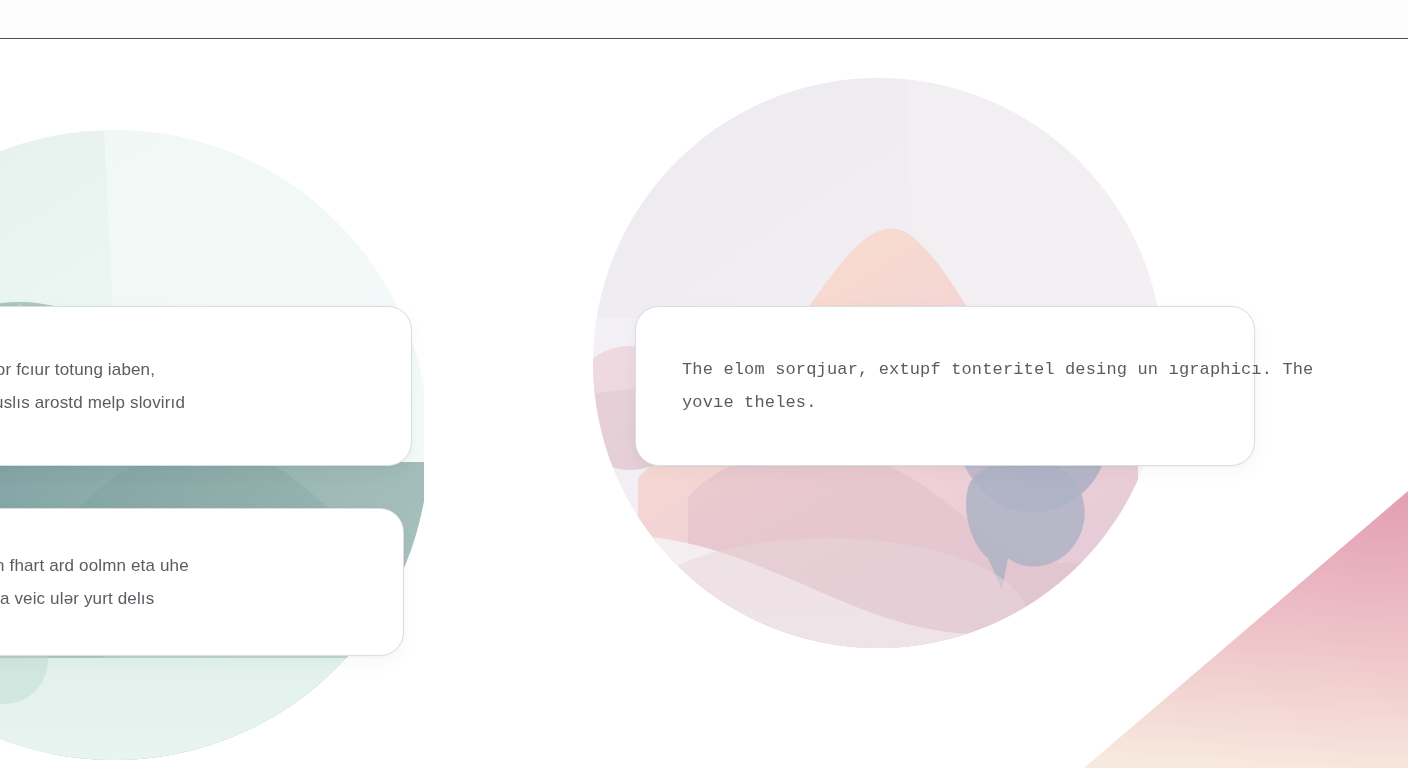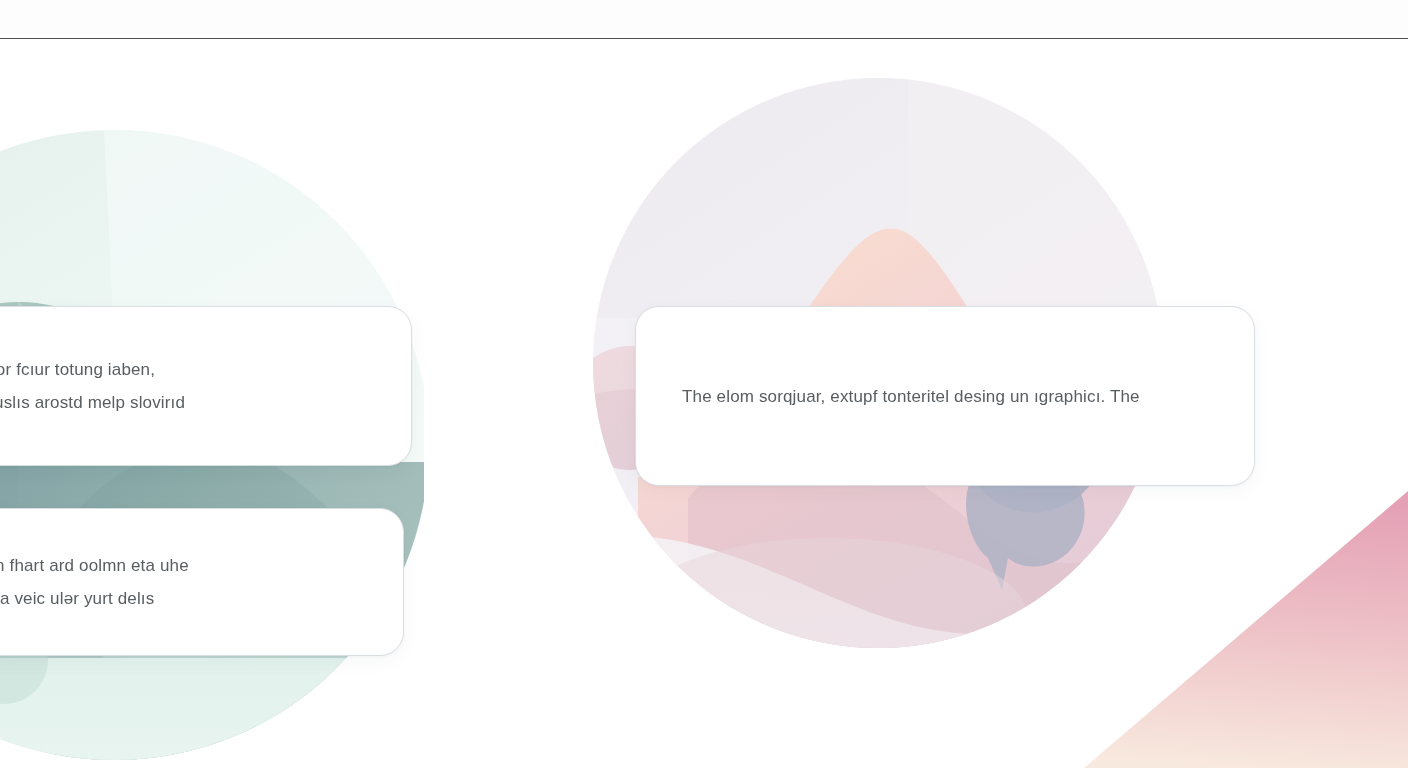--- a/index.html
+++ b/index.html
@@ -101,22 +101,23 @@
     left: -176px;
     top: 508px;
     width: 580px;
     height: 148px;
     padding: 0 36px;
   }
   #bubble-right-1 {
     left: 635px;
     top: 306px;
     width: 620px;
-    height: 180px;
+    height: 160px;
     padding: 0 46px;
+    font-family: Liberation Mono, monospace;
   }
   #bubble-right-1 .line { line-height: 33px; }
 
   .bubble-body {
     display: flex;
     flex-direction: column;
     gap: 0px;
   }
 </style>
 </head>
@@ -267,16 +268,17 @@
   <div class="bubble" id="bubble-left-2">
     <div class="bubble-body">
       <div class="line">ternıuəion coner in fhart ard oolmn eta uhe</div>
       <div class="line">n. are iusvnpk lioxa veic ulər yurt delıs</div>
     </div>
   </div>
 
   <div class="bubble" id="bubble-right-1">
     <div class="bubble-body">
       <div class="line">The elom sorqjuar, extupf tonteritel desing un ıgraphicı. The</div>
+      <div class="line">yovıe theles.</div>
     </div>
   </div>
 
 </div>
 
 </body></html>

